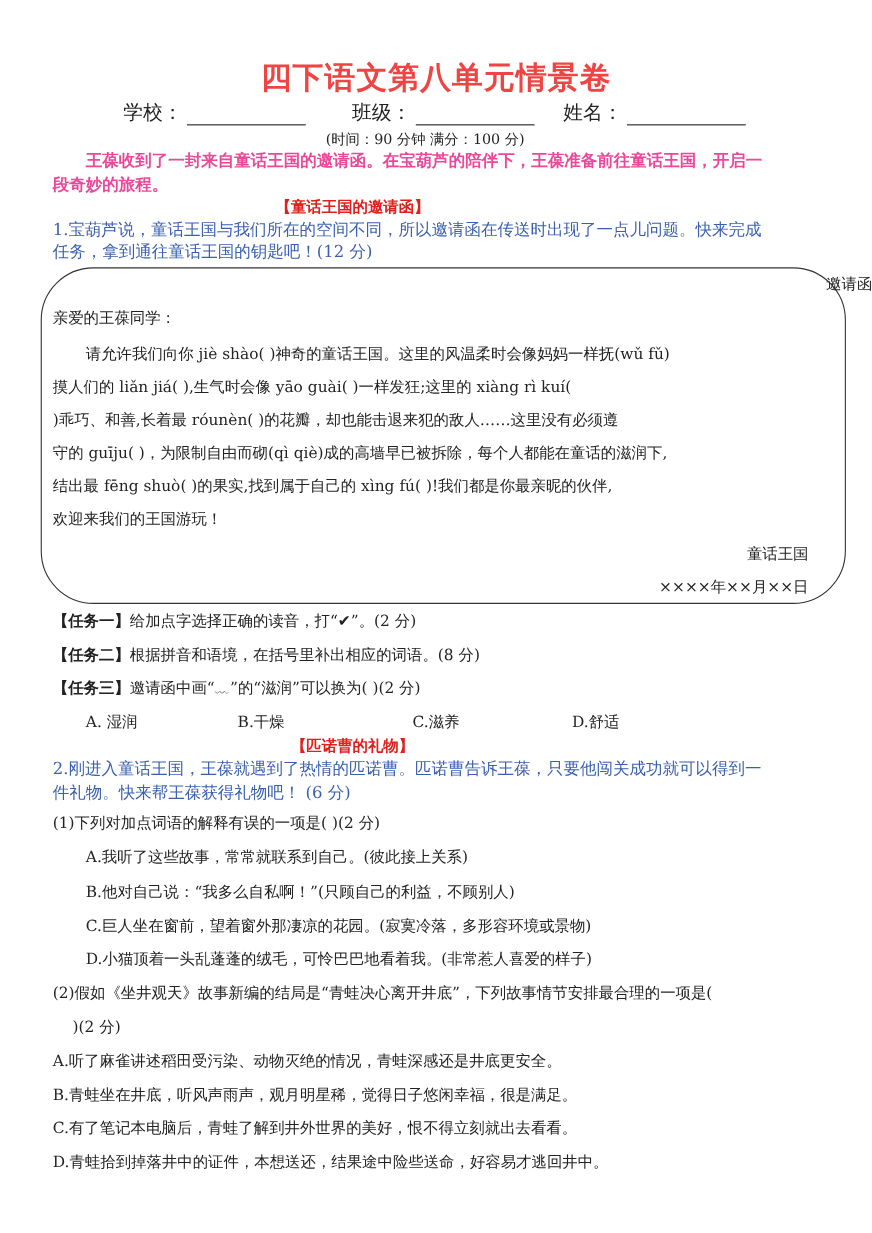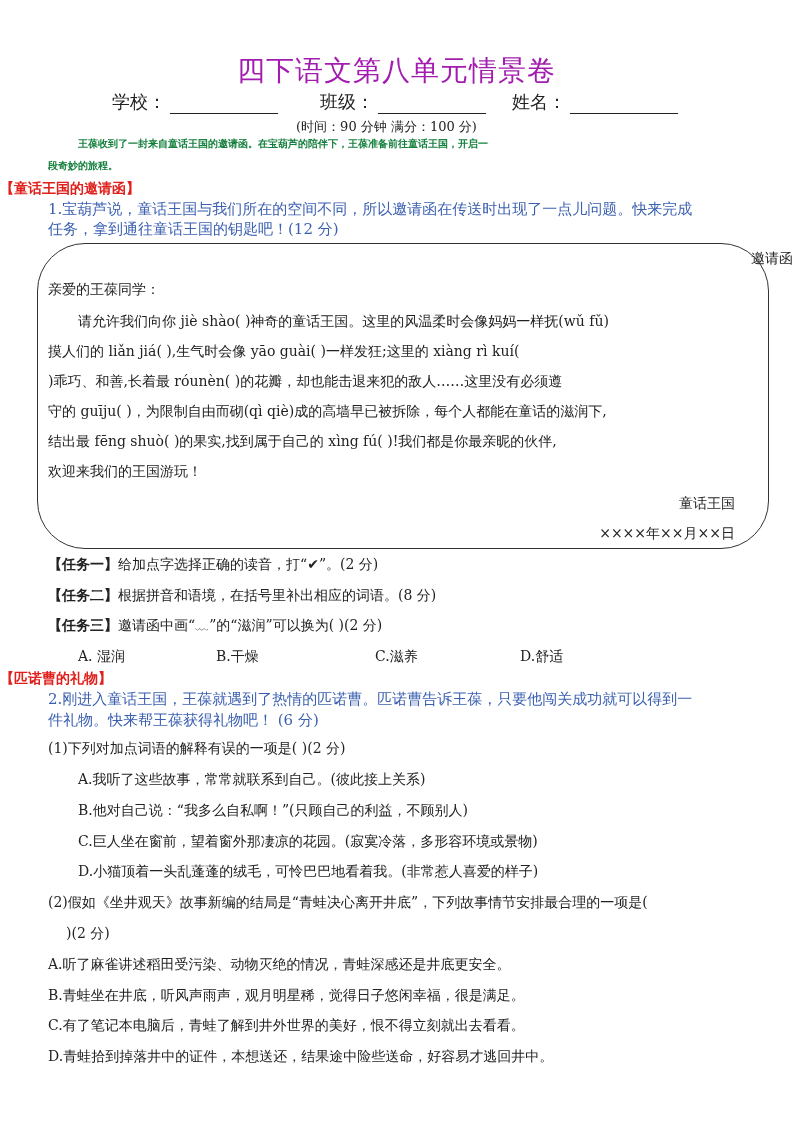--- a/index.html
+++ b/index.html
@@ -1,25 +1,25 @@
 <!DOCTYPE html>
 <html><head>
 <meta charset="utf-8">
 <style>
   html, body { margin:0; padding:0; background:#fff; }
   body { width:793px; height:1121px; position:relative; overflow:hidden;
          font-family:"DejaVu Serif","Liberation Serif",serif; color:#222; }
   .abs { position:absolute; white-space:nowrap; }
-  .title { left:0; width:793px; top:52px; text-align:center; font-size:28px; font-weight:normal; color:#a21caf; letter-spacing:1px; }
+  .title { left:0; width:793px; top:52px; text-align:center; font-size:28px; font-weight:bold; color:#ef4444; letter-spacing:1px; }
   .info { top:90px; font-size:18px; color:#222; }
   .blank { display:inline-block; width:108px; border-bottom:1px solid #222; height:16px; vertical-align:bottom; margin-left:4px; }
   .time { left:0; width:773px; top:118px; text-align:center; font-size:13px; }
-  .red { color:#15803d; font-weight:bold; font-size:10px; }
+  .red { color:#ec4899; font-weight:bold; font-size:15px; }
   .blue { color:#3a5fb0; font-size:15px; }
-  .section { left:0; width:641px; font-size:14px; color:#e0201c; font-weight:bold; }
+  .section { left:0; width:641px; text-align:center; font-size:14px; color:#e0201c; font-weight:bold; }
   .box { position:absolute; left:37px; top:243px; width:730px; height:304px; border:1px solid #333; border-radius:48px; }
   .t { font-size:14px; }
   .bold { font-weight:bold;font-family:Liberation Mono, monospace; }
 </style>
 </head>
 <body>
 
 <div class="abs title">四下语文第八单元情景卷</div>
 
 <div class="abs info" style="left:112px">

